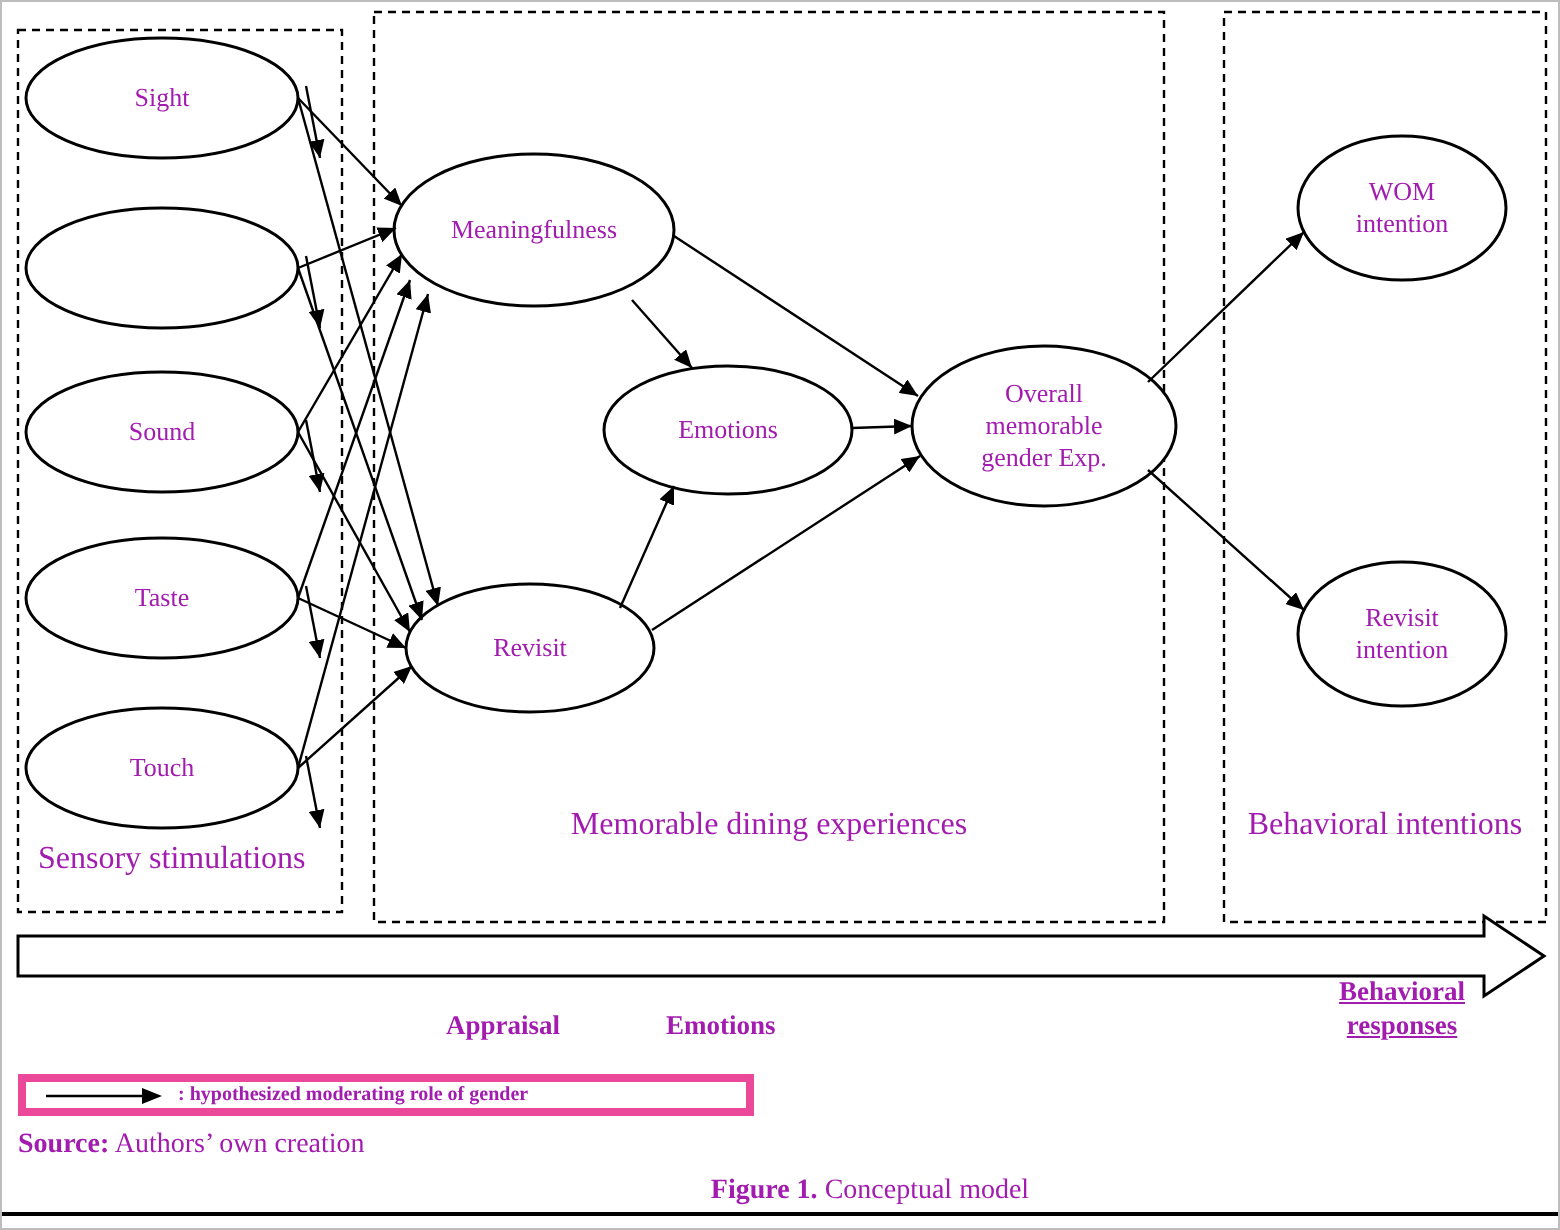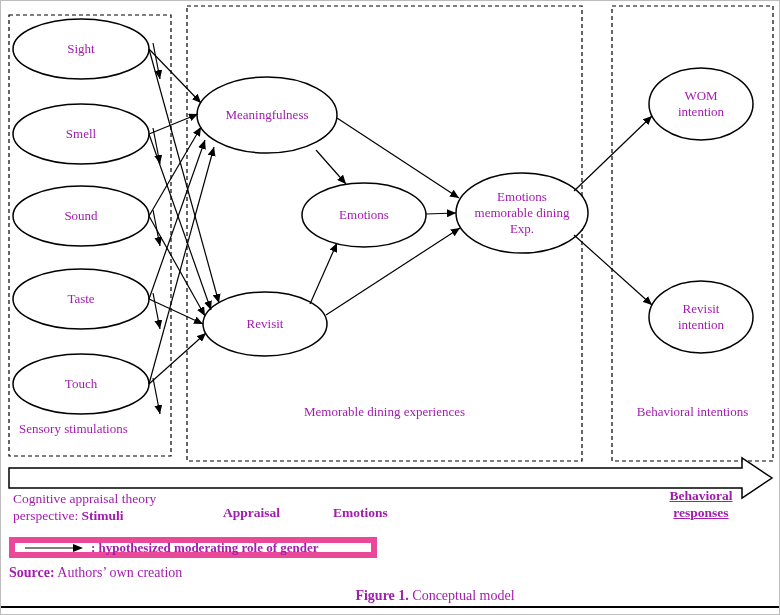--- a/index.html
+++ b/index.html
@@ -6,27 +6,27 @@
   .canvas{
     position:relative;width:780px;height:615px;background:#ffffff;
     font-family:"Liberation Serif",serif;color:#a21caf;overflow:hidden;
     border:1px solid #bdbdbd;box-sizing:border-box;
   }
   svg.layer{position:absolute;left:0;top:0;z-index:1;}
   .lbl{
     position:absolute;z-index:2;display:flex;align-items:center;justify-content:center;
     text-align:center;font-size:13px;line-height:1.22;
   }
-  .seclbl{position:absolute;z-index:2;font-size:13px;}
+  .seclbl{position:absolute;z-index:2;font-size:16px;}
   .axis-block{position:absolute;z-index:2;font-size:13.5px;line-height:1.25;}
   .b{font-weight:bold;}
   .legend-box{
     position:absolute;z-index:2;left:8px;top:536px;width:368px;height:21px;
-    border:6px solid #ec4899;display:flex;align-items:center;box-sizing:border-box;
-    padding-left:8px;font-size:13px;
+    border:4px solid #ec4899;display:flex;align-items:center;box-sizing:border-box;
+    padding-left:8px;font-size:10px;
   }
   .legend-box .txt{font-weight:bold;margin-left:6px;}
   .source-line{position:absolute;z-index:2;left:8px;top:564px;font-size:14px;}
   .caption-line{position:absolute;z-index:2;left:0;top:587px;width:780px;text-align:center;font-size:14px;margin-left:44px;}
   .bottom-rule{position:absolute;z-index:2;left:0;top:605px;width:780px;height:2px;background:#000;}
 </style>
 </head>
 <body>
 
 <div class="canvas">
@@ -84,39 +84,34 @@
       <line x1="325" y1="314" x2="459" y2="227" marker-end="url(#ah)"></line>
       <line x1="425" y1="213" x2="455" y2="212" marker-end="url(#ah)"></line>
       <line x1="573" y1="190" x2="651" y2="115" marker-end="url(#ah)"></line>
       <line x1="573" y1="234" x2="651" y2="304" marker-end="url(#ah)"></line>
     </g>
 
     <polygon points="8,467 741,467 741,457 771,477 741,497 741,487 8,487" fill="#ffffff" stroke="#000" stroke-width="1.5"></polygon>
   </svg>
 
   <div class="lbl" style="left:12px;top:18px;width:136px;height:60px">Sight</div>
-  <div class="lbl" style="left:12px;top:103px;width:136px;height:60px">Smell</div>
   <div class="lbl" style="left:12px;top:268px;width:136px;height:60px">Taste</div>
   <div class="lbl" style="left:12px;top:185px;width:136px;height:60px">Sound</div>
   <div class="lbl" style="left:12px;top:353px;width:136px;height:60px">Touch</div>
   <div class="lbl" style="left:196px;top:76px;width:140px;height:76px">Meaningfulness</div>
   <div class="lbl" style="left:301px;top:182px;width:124px;height:64px">Emotions</div>
   <div class="lbl" style="left:202px;top:291px;width:124px;height:64px">Revisit</div>
-  <div class="lbl" style="left:473px;top:172px;width:96px;height:80px">Emotions memorable dining Exp.</div>
+  <div class="lbl" style="left:473px;top:172px;width:96px;height:80px">Overall memorable gender Exp.</div>
   <div class="lbl" style="left:660px;top:67px;width:80px;height:72px">WOM intention</div>
   <div class="lbl" style="left:660px;top:280px;width:80px;height:72px">Revisit intention</div>
 
   <div class="seclbl" style="left:18px;top:420px;">Sensory stimulations</div>
   <div class="seclbl" style="left:186px;top:403px;width:395px;text-align:center;">Memorable dining experiences</div>
   <div class="seclbl" style="left:611px;top:403px;width:161px;text-align:center;">Behavioral intentions</div>
 
-  <div class="axis-block" style="left:12px;top:490px;">
-    <span>Cognitive appraisal theory</span><br>
-    <span>perspective: </span><span class="b">Stimuli</span>
-  </div>
   <div class="axis-block b" style="left:222px;top:504px;">Appraisal</div>
   <div class="axis-block b" style="left:332px;top:504px;">Emotions</div>
   <div class="axis-block b" style="left:640px;top:487px;width:120px;text-align:center;text-decoration:underline;">
     <span>Behavioral</span><br>
     <span>responses</span>
   </div>
 
   <div class="legend-box">
     <svg width="62" height="12">
       <line x1="2" y1="6" x2="50" y2="6" stroke="#000" stroke-width="1.2"></line>

